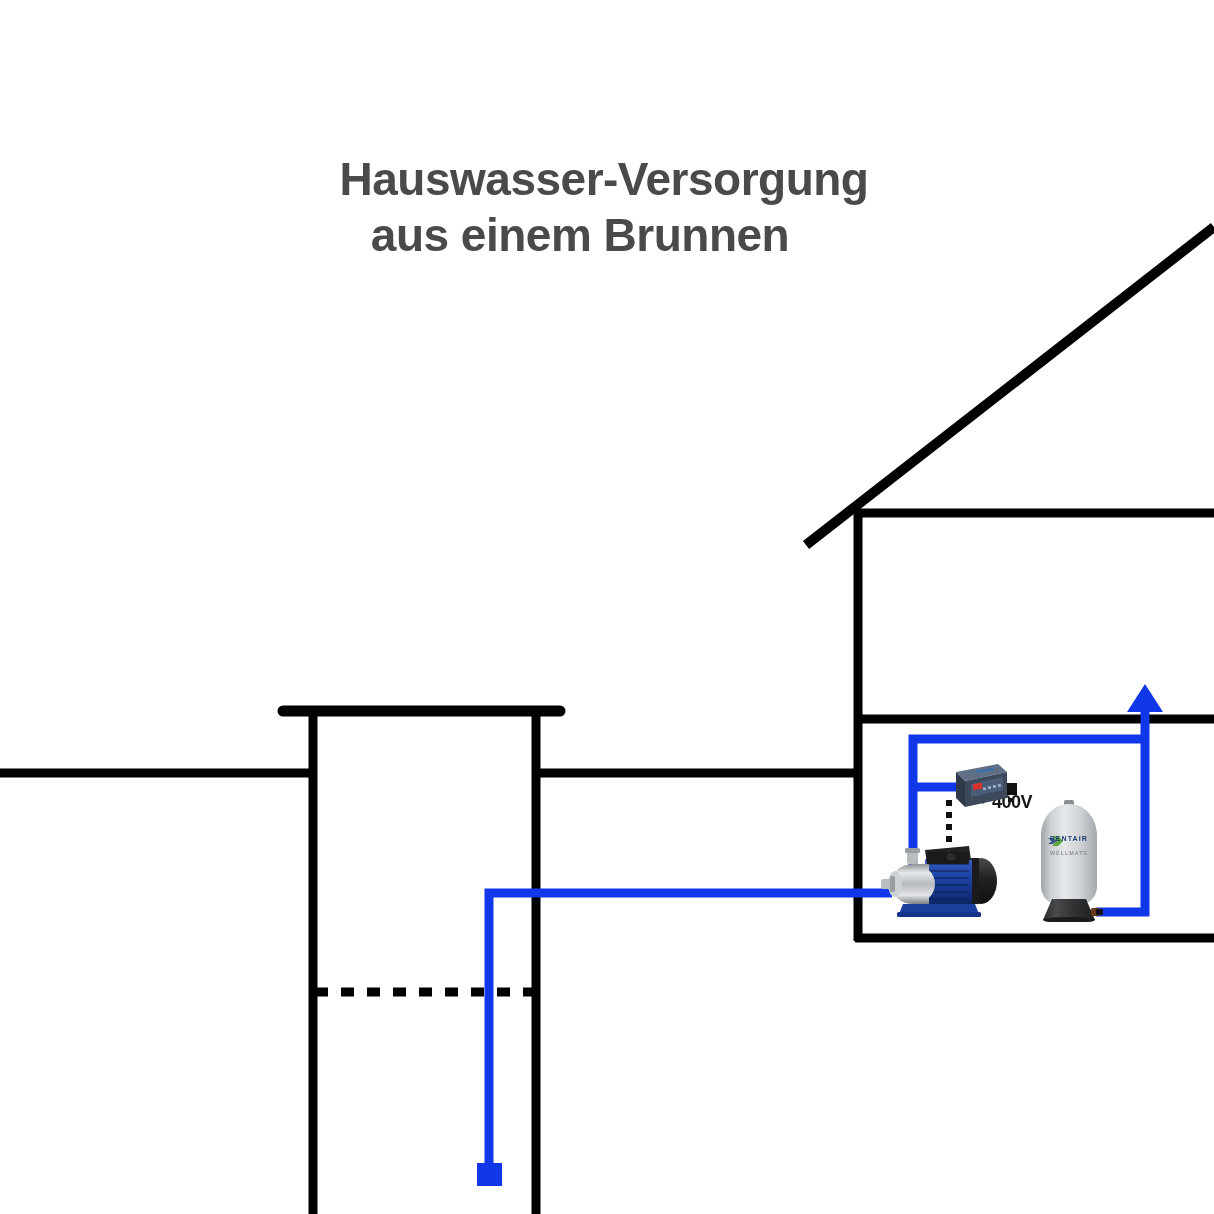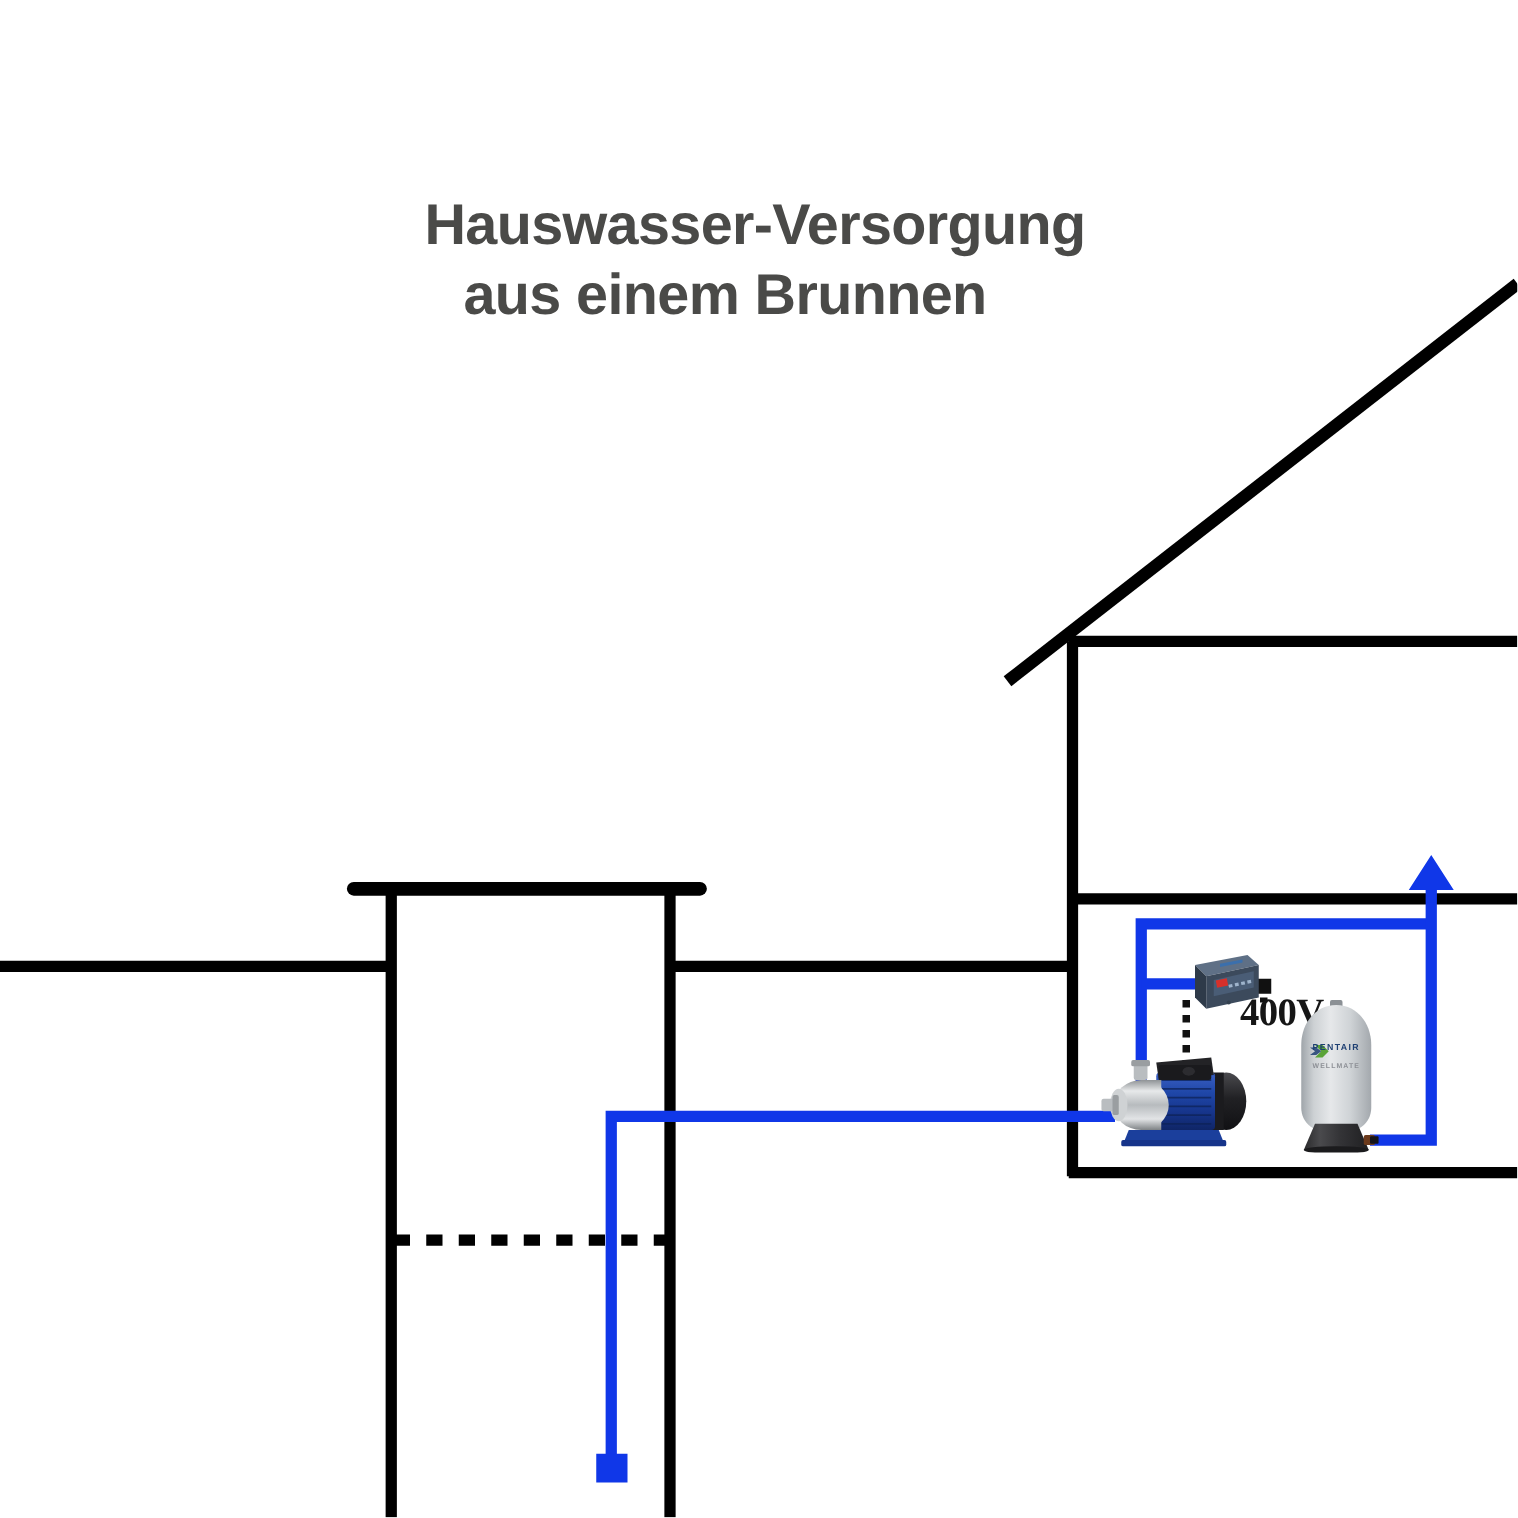--- a/index.html
+++ b/index.html
@@ -40,23 +40,23 @@
     color: #4a4a48;
     white-space: pre;
   }
   .title-line.l1 { margin-left: -6px; }
   .title-line.l2 { margin-left: -54px; }
 
   .voltage-label {
     position: absolute;
     left: 992px;
     top: 792px;
-    font-family: Liberation Serif, serif;
+    font-family: Liberation Sans, sans-serif;
     font-weight: bold;
-    font-size: 31px;
+    font-size: 18px;
     color: #161616;
     letter-spacing: -0.5px;
     white-space: nowrap;
   }
 
   
   #tank {
     position: absolute;
     left: 1035px;
     top: 800px;

